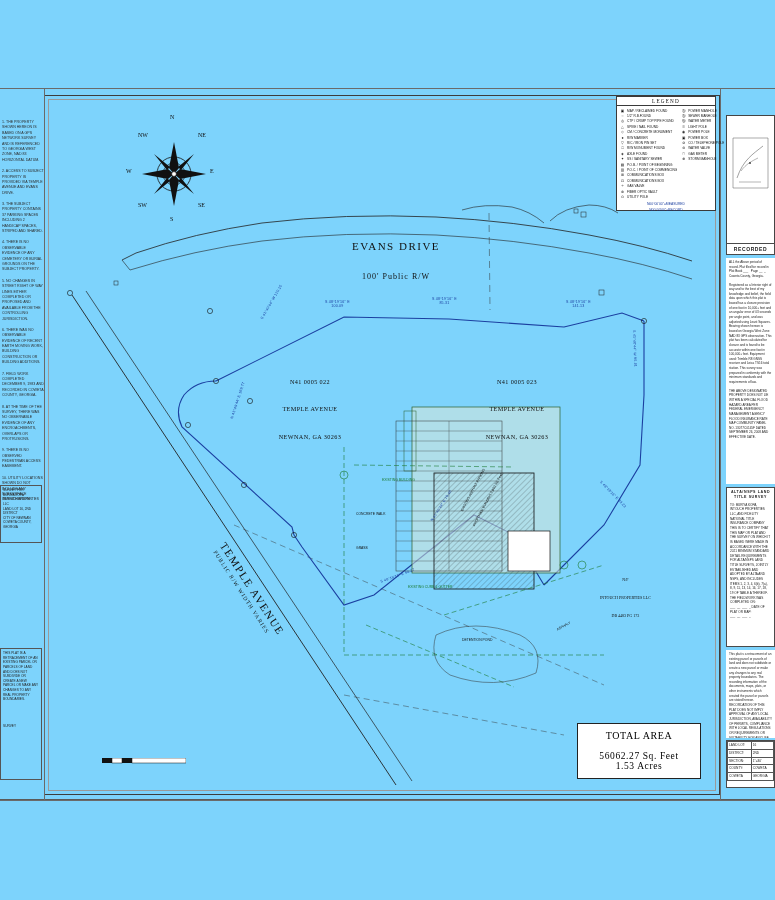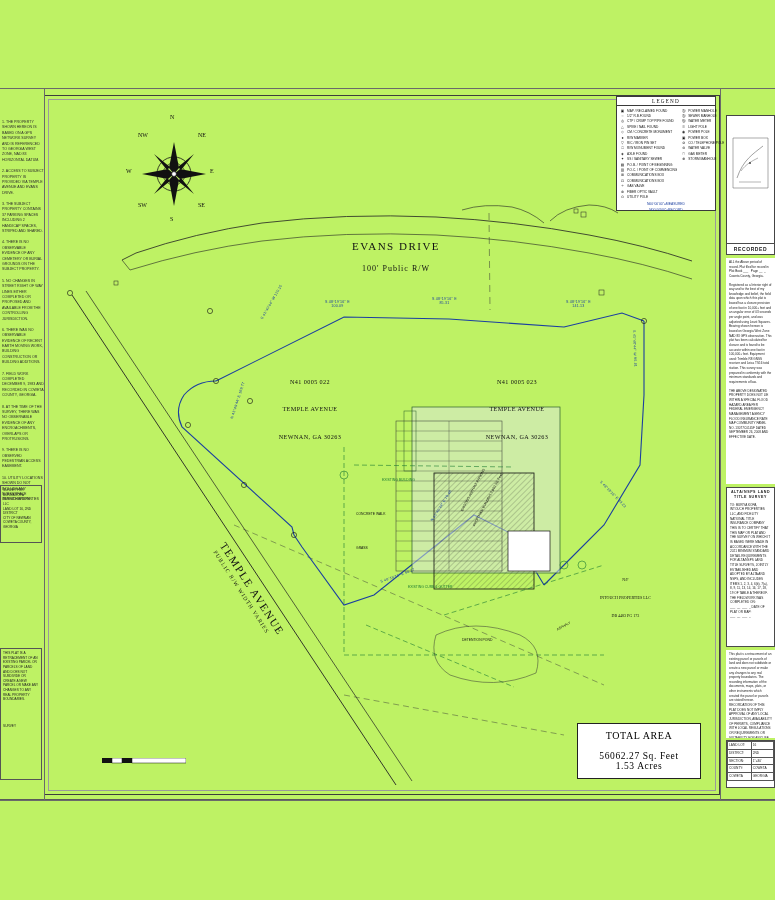--- a/index.html
+++ b/index.html
@@ -10,21 +10,21 @@
   body {
     width: 775px;
     height: 900px;
     font-family: "Liberation Sans", sans-serif;
     overflow: hidden;
   }
   #sheet {
     position: relative;
     width: 775px;
     height: 900px;
-    background: #bef264;
+    background: #7dd3fc;
   }
   
   .outer-border {
     position: absolute;
     left: 0px; top: 88px;
     width: 775px; height: 712px;
     border-top: 1px solid #5a5a5a;
     border-bottom: 1px solid #5a5a5a;
     box-sizing: border-box;
   }
@@ -541,21 +541,21 @@
     <circle cx="144" cy="330" r="2.6" fill="none" stroke="#111" stroke-width="0.6"></circle>
     <circle cx="200" cy="390" r="2.6" fill="none" stroke="#111" stroke-width="0.6"></circle>
     <circle cx="600" cy="226" r="2.6" fill="none" stroke="#111" stroke-width="0.6"></circle>
     <circle cx="250" cy="440" r="2.6" fill="none" stroke="#111" stroke-width="0.6"></circle>
     <circle cx="26" cy="198" r="2.6" fill="none" stroke="#111" stroke-width="0.6"></circle>
     <circle cx="166" cy="216" r="2.6" fill="none" stroke="#111" stroke-width="0.6"></circle>
     <circle cx="206" cy="306" r="2.6" fill="none" stroke="#111" stroke-width="0.6"></circle>
   </svg>
 
   <div class="map-txt street-name" style="left:336px; top:240px; width:120px;">EVANS DRIVE</div>
-  <div class="map-txt street-sub" style="left:336px; top:264px; width:120px;">100' Public R/W</div>
+  <div class="map-txt street-sub" style="left:336px; top:272px; width:120px;">100' Public R/W</div>
 
   <div class="rot-temple">
     <div class="map-txt street-name" style="position:relative; left:0; top:0; width:180px; text-align:left;">TEMPLE AVENUE</div>
     <div class="map-txt" style="position:relative; left:2px; top:2px; font-size:5.6px; letter-spacing:1.1px;">PUBLIC R/W WIDTH VARIES</div>
   </div>
 
   <div class="map-txt parcel-lbl" style="left:245px; top:358px; width:130px;">
     <div>N41 0005 022</div>
     <div>TEMPLE AVENUE</div>
     <div>NEWNAN, GA 30263</div>

